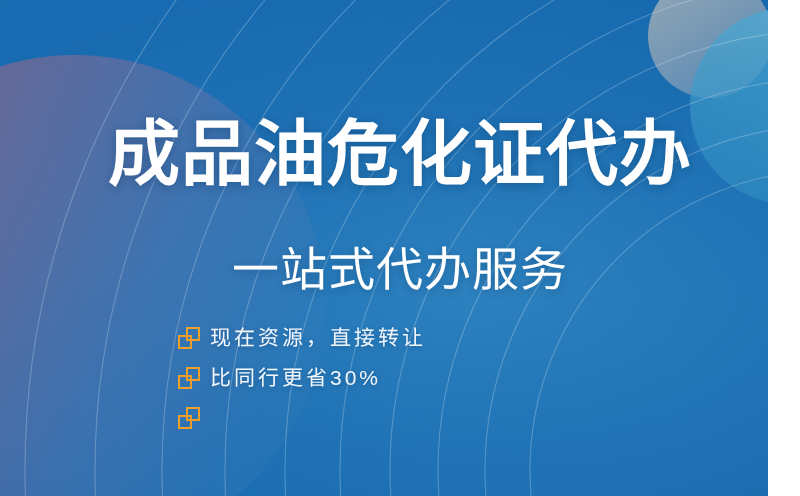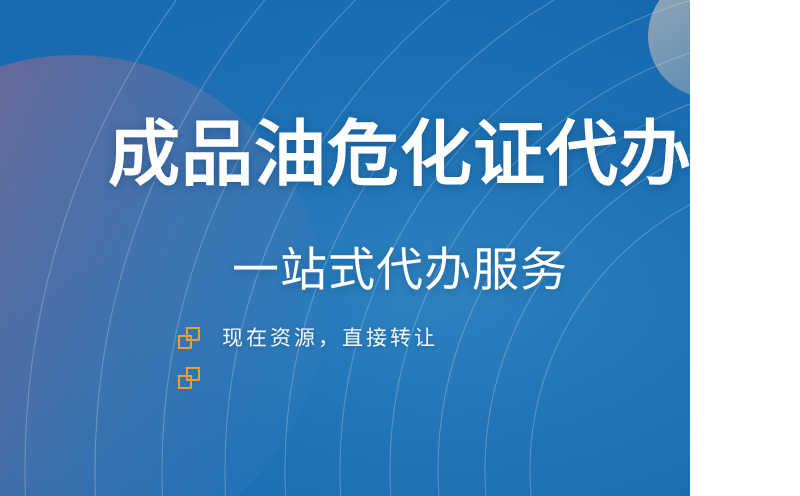--- a/index.html
+++ b/index.html
@@ -7,21 +7,21 @@
     margin: 0;
     padding: 0;
     background: #ffffff;
   }
   body {
     font-family: "Liberation Sans", "DejaVu Sans", sans-serif;
   }
 
   .banner {
     position: relative;
-    width: 690px;
+    width: 768px;
     height: 496px;
     overflow: hidden;
     background: #7f1d1d;
     user-select: none;
   }
 
   
   .bg-base {
     position: absolute;
     inset: 0;
@@ -189,21 +189,20 @@
   }
 
   .bullet-text {
     color: #f3f7fc;
     font-family: "Liberation Sans", "DejaVu Sans", sans-serif;
     font-size: 21px;
     line-height: 28px;
     letter-spacing: 3px;
     white-space: nowrap;
     text-shadow: 0 1px 4px rgba(8,48,88,0.30);
-    margin-left: 12px;
   }
 </style>
 </head>
 <body>
 
 <div class="banner">
 
   <div class="bg-base"></div>
   <div class="blob-mauve"></div>
   <div class="blob-tan"></div>
@@ -236,20 +235,27 @@
     <div class="bullets">
 
       <div class="bullet-row">
         <span class="bullet-icon">
           <span class="sq sq-a"></span>
           <span class="sq sq-b"></span>
         </span>
         <span class="bullet-text">现在资源，直接转让</span>
       </div>
 
+      <div class="bullet-row">
+        <span class="bullet-icon">
+          <span class="sq sq-a"></span>
+          <span class="sq sq-b"></span>
+        </span>
+        <span class="bullet-text">比同行更省30%</span>
+      </div>
 
       <div class="bullet-row">
         <span class="bullet-icon">
           <span class="sq sq-a"></span>
           <span class="sq sq-b"></span>
         </span>
       </div>
 
     </div>
   </div>

